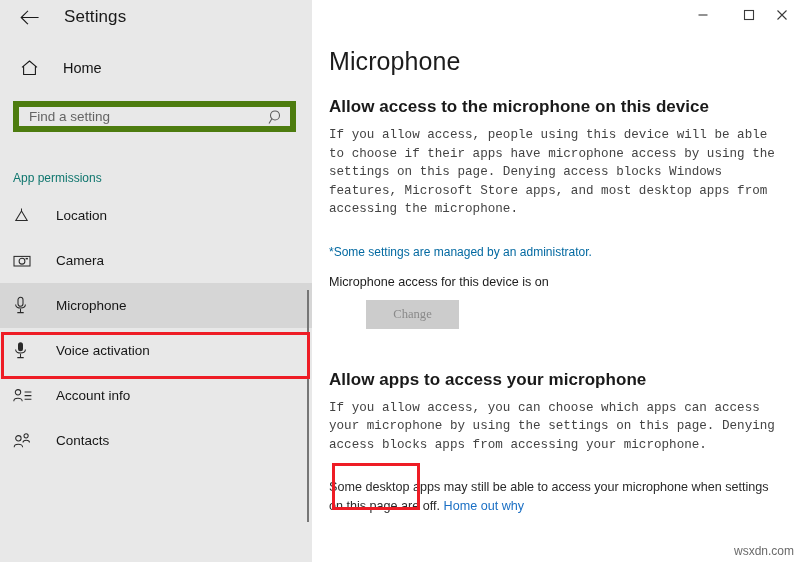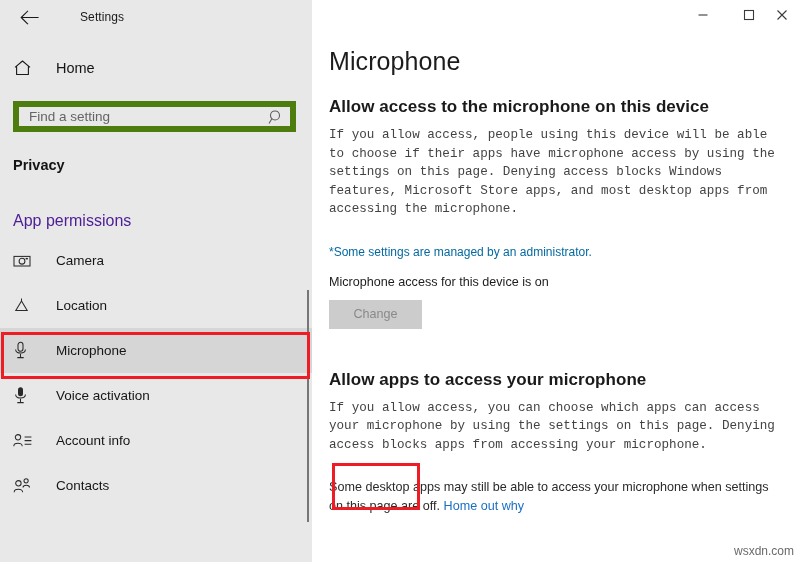--- a/index.html
+++ b/index.html
@@ -45,32 +45,32 @@
     height: 26px;
     display: flex;
     align-items: center;
     justify-content: center;
     cursor: pointer;
   }
 
   .back-btn svg { display: block; }
 
   .app-title {
-    font-size: 12px;
+    font-size: 17px;
     color: #1a1a1a;
-    margin-left: 36px;
+    margin-left: 20px;
     letter-spacing: 0.1px;
   }
 
   .home-row {
     display: flex;
     align-items: center;
     height: 40px;
     margin-top: 14px;
-    padding-left: 13px;
+    padding-left: 20px;
     cursor: pointer;
   }
 
   .home-row .ic {
     width: 26px;
     display: flex;
     align-items: center;
     justify-content: flex-start;
   }
 
@@ -104,22 +104,22 @@
   .search-icon { width: 16px; height: 16px; flex: 0 0 16px; }
 
   .section-title {
     font-size: 14.5px;
     font-weight: bold;
     color: #141414;
     margin: 25px 0 0 13px;
   }
 
   .group-label {
-    font-size: 16px;
-    color: #4c1d95;
+    font-size: 12px;
+    color: #0f766e;
     margin: 39px 0 0 13px;
   }
 
   .nav {
     margin-top: 8px;
   }
 
   .nav-item {
     display: flex;
     align-items: center;
@@ -231,23 +231,24 @@
     margin-top: 16px;
   }
 
   .change-btn {
     margin-top: 11px;
     width: 93px;
     height: 29px;
     background: #cccccc;
     border: none;
     color: #8a8a8a;
-    font-family: Liberation Sans, sans-serif;
+    font-family: Liberation Serif, serif;
     font-size: 12.6px;
     cursor: default;
+    margin-left: 37px;
   }
 
   .h2.second { margin-top: 41px; }
 
   .toggle-row {
     display: flex;
     align-items: center;
     margin-top: 28px;
     height: 28px;
   }
@@ -328,45 +329,44 @@
     <div class="search-wrap">
       <input class="search-input" type="text" placeholder="Find a setting" style="">
       <span class="search-icon">
         <svg width="16" height="16" viewBox="0 0 16 16">
           <circle cx="7" cy="6.4" r="4.5" stroke="#5a5a5a" stroke-width="1.05" fill="none"></circle>
           <path d="M3.7 9.9 L1 14.4" stroke="#5a5a5a" stroke-width="1.05" fill="none"></path>
         </svg>
       </span>
     </div>
 
-    <div class="section-title">Privacy</div>
 
     <div class="group-label">App permissions</div>
 
     <div class="nav">
+
+      <div class="nav-item">
+        <span class="ic">
+          <svg width="17" height="17" viewBox="0 0 17 17">
+            <path d="M8.5 1.5 L8.5 5" stroke="#2a2a2a" stroke-width="1.05"></path>
+            <path d="M8.5 4 L14.2 13.4 L2.8 13.4 Z" stroke="#2a2a2a" stroke-width="1.05" fill="none"></path>
+          </svg>
+        </span>
+        <span class="nav-label">Location</span>
+      </div>
 
       <div class="nav-item">
         <span class="ic">
           <svg width="18" height="16" viewBox="0 0 18 16">
             <rect x="1" y="3.4" width="16" height="9.6" stroke="#2a2a2a" stroke-width="1.05" fill="none"></rect>
             <circle cx="9" cy="8.2" r="2.9" stroke="#2a2a2a" stroke-width="1.05" fill="none"></circle>
             <rect x="12.6" y="4.9" width="2.3" height="1.5" fill="#2a2a2a"></rect>
           </svg>
         </span>
         <span class="nav-label">Camera</span>
-      </div>
-
-      <div class="nav-item">
-        <span class="ic">
-          <svg width="17" height="17" viewBox="0 0 17 17">
-            <path d="M8.5 1.5 L8.5 5" stroke="#2a2a2a" stroke-width="1.05"></path>
-            <path d="M8.5 4 L14.2 13.4 L2.8 13.4 Z" stroke="#2a2a2a" stroke-width="1.05" fill="none"></path>
-          </svg>
-        </span>
-        <span class="nav-label">Location</span>
       </div>
 
       <div class="nav-item selected">
         <span class="ic">
           <svg width="15" height="19" viewBox="0 0 15 19">
             <rect x="5" y="1.3" width="5" height="9" rx="2.5" stroke="#2a2a2a" stroke-width="1.05" fill="none"></rect>
             <path d="M2.6 8.6 C2.6 13.2 12.4 13.2 12.4 8.6" stroke="#2a2a2a" stroke-width="1.05" fill="none"></path>
             <path d="M7.5 12.7 L7.5 16.2 M4.3 16.6 L10.7 16.6" stroke="#2a2a2a" stroke-width="1.05"></path>
           </svg>
         </span>

